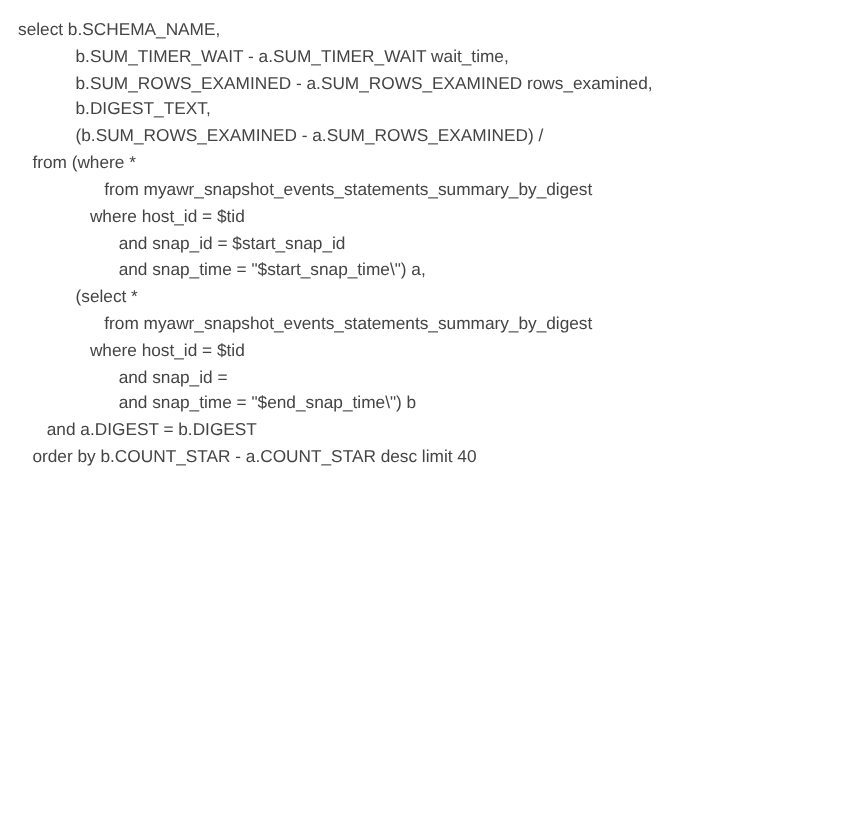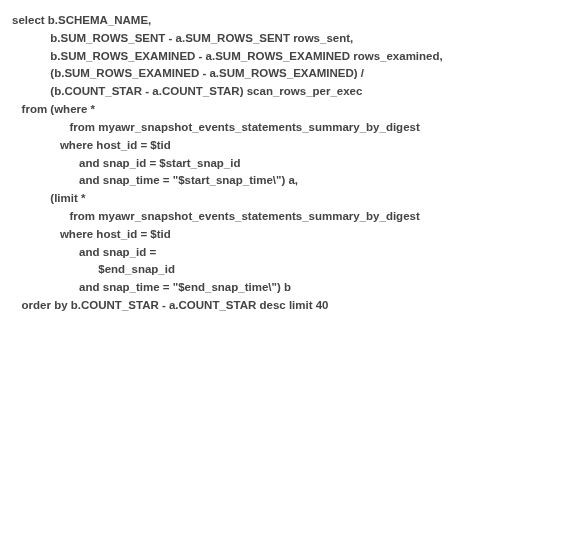--- a/index.html
+++ b/index.html
@@ -8,37 +8,36 @@
     font-family: Verdana, Arial, sans-serif;
     font-size: 11.5px;
     color: #444;
     background: #fff;
     line-height: 1.55;
     width: 575px;
     box-sizing: border-box;
   }
   .line {
     white-space: pre;
-    font-weight: bold;
   }
 </style>
 </head>
 <body>
 
 <div id="sql-block">
     <div class="line">select b.SCHEMA_NAME,</div>
-    <div class="line">            b.SUM_ROWS_SENT - a.SUM_ROWS_SENT rows_sent,</div>
+    <div class="line">            b.SUM_TIMER_WAIT - a.SUM_TIMER_WAIT wait_time,</div>
     <div class="line">            b.SUM_ROWS_EXAMINED - a.SUM_ROWS_EXAMINED rows_examined,</div>
+    <div class="line">            b.DIGEST_TEXT,</div>
     <div class="line">            (b.SUM_ROWS_EXAMINED - a.SUM_ROWS_EXAMINED) /</div>
-    <div class="line">            (b.COUNT_STAR - a.COUNT_STAR) scan_rows_per_exec</div>
     <div class="line">   from (where *</div>
     <div class="line">                  from myawr_snapshot_events_statements_summary_by_digest</div>
     <div class="line">               where host_id = $tid</div>
     <div class="line">                     and snap_id = $start_snap_id</div>
     <div class="line">                     and snap_time = "$start_snap_time\") a,</div>
-    <div class="line">            (limit *</div>
+    <div class="line">            (select *</div>
     <div class="line">                  from myawr_snapshot_events_statements_summary_by_digest</div>
     <div class="line">               where host_id = $tid</div>
     <div class="line">                     and snap_id =</div>
-    <div class="line">                           $end_snap_id</div>
     <div class="line">                     and snap_time = "$end_snap_time\") b</div>
+    <div class="line">      and a.DIGEST = b.DIGEST</div>
     <div class="line">   order by b.COUNT_STAR - a.COUNT_STAR desc limit 40</div>
   </div>
 
 </body></html>

